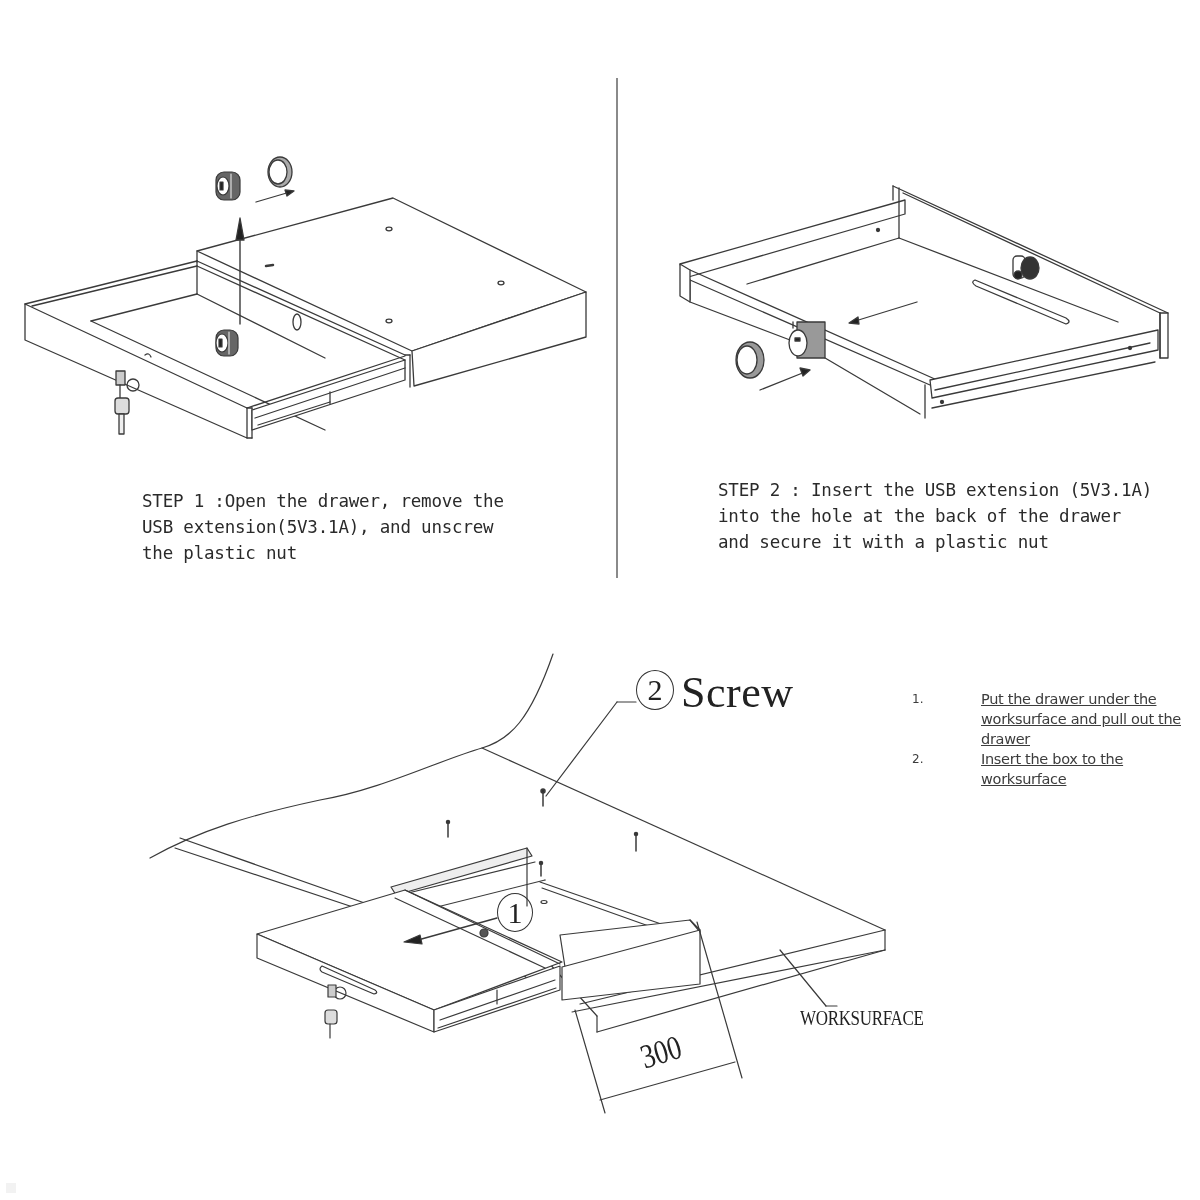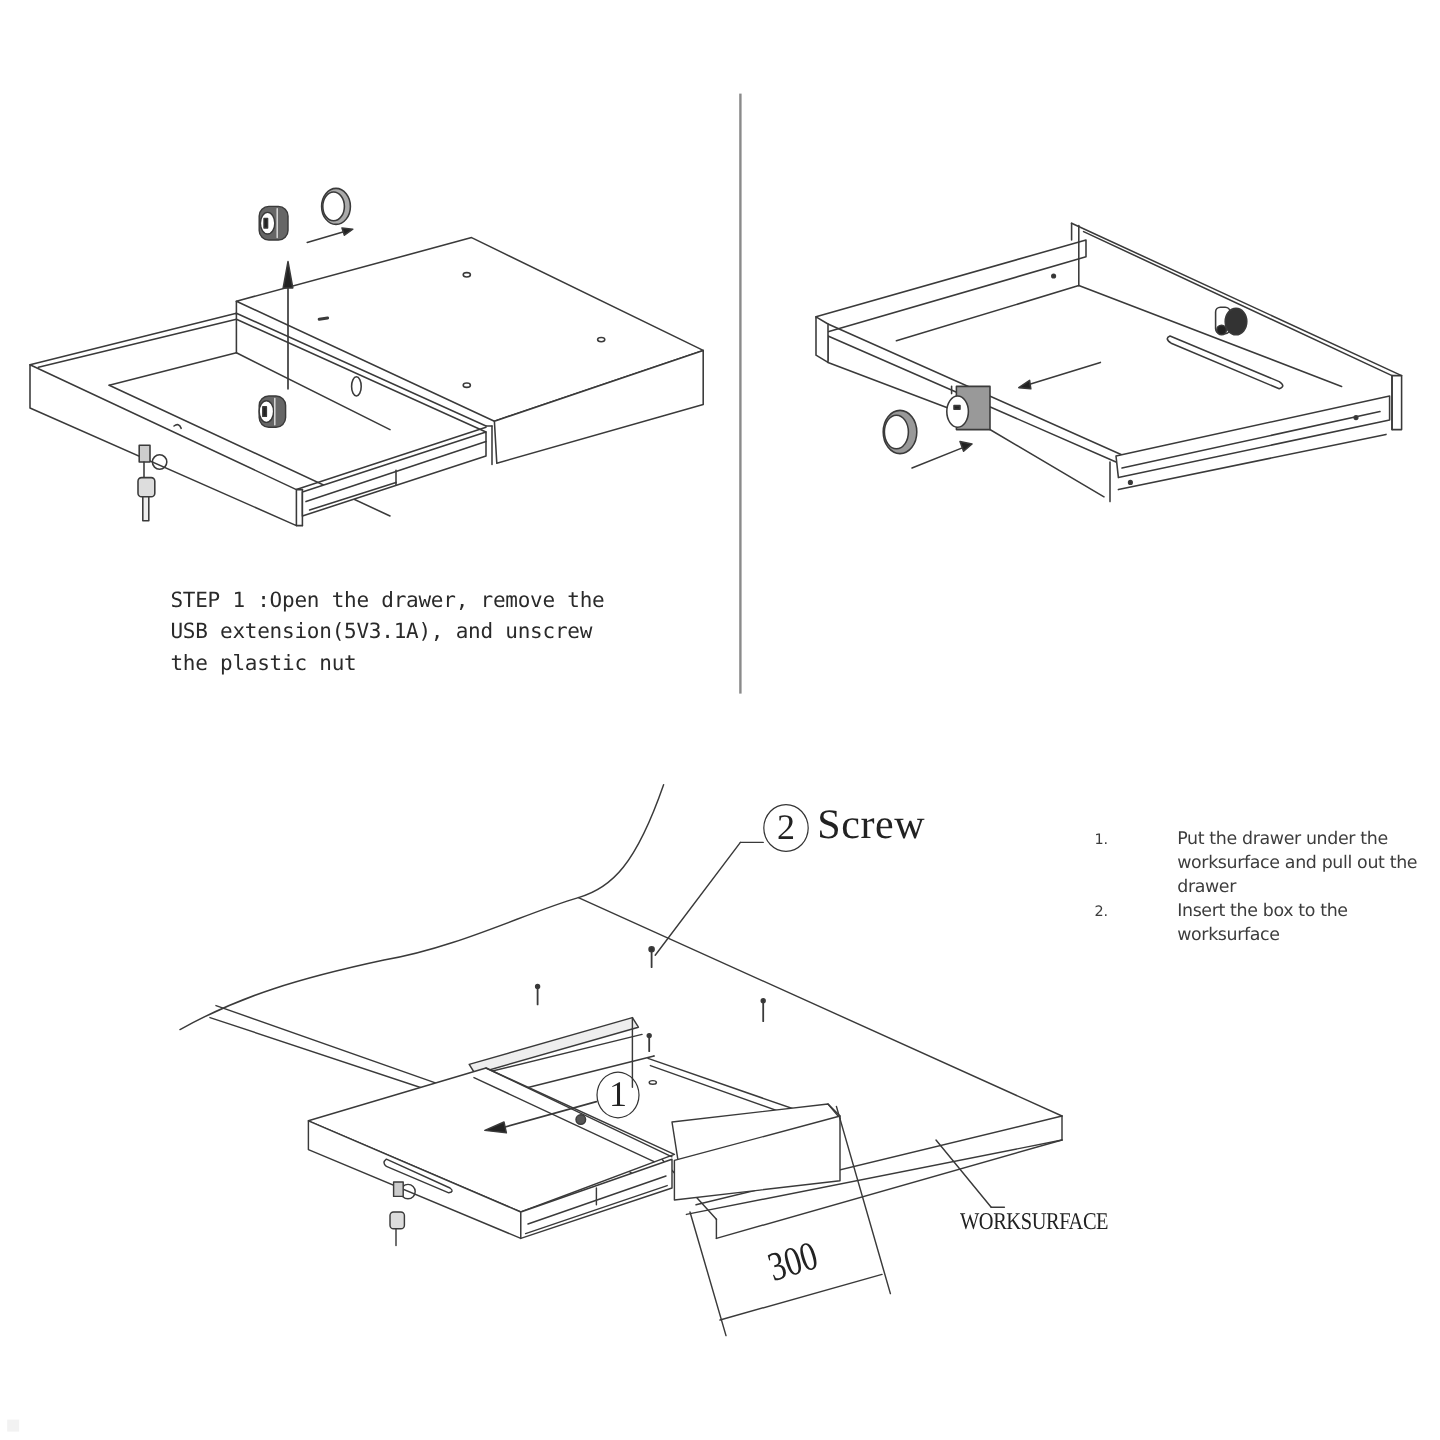--- a/index.html
+++ b/index.html
@@ -19,26 +19,26 @@
     .step1 { left: 142px; top: 488px; }
     .step2 { left: 718px; top: 477px; }
     .instr-list {
       position: absolute; left: 912px; top: 689px; width: 285px;
       font-family: "DejaVu Sans", "Liberation Sans", sans-serif;
       font-size: 14.5px; line-height: 20px; color: #3c3c3c;
       margin: 0; padding: 0; list-style: none;
     }
     .instr-list li { display: flex; }
     .instr-num { width: 69px; flex: none; font-size: 12px; }
-    .instr-text { flex: 1; letter-spacing: -0.3px; }
+    .instr-text { flex: 1; letter-spacing: -0.3px; text-decoration: underline; }
     .callout-label {
       position: absolute; font-family: "Liberation Serif", "DejaVu Serif", serif;
       color: #222;
     }
-    .screw-label { left: 681px; top: 667px; font-size: 35px; letter-spacing: 0.5px; }
+    .screw-label { left: 681px; top: 667px; font-size: 44px; letter-spacing: 0.5px; }
     .worksurface-label { left: 800px; top: 1007px; font-size: 20px; letter-spacing: -0.4px; transform: scaleX(0.85); transform-origin: left; }
     .dim-label {
       position: absolute; left: 636px; top: 1040px; font-family: "Liberation Serif", serif;
       font-size: 34px; color: #222; transform: rotate(-17deg) scaleX(0.8); transform-origin: left top;
     }
     .circ-num {
       position: absolute; font-family: "Liberation Serif", serif; color: #222;
       border: 1.5px solid #333; border-radius: 50%; text-align: center;
     }
     .circ2 { left: 636px; top: 670px; width: 36px; height: 38px; font-size: 30px; line-height: 38px; }
@@ -238,20 +238,23 @@
 
     <line x1="780" y1="950" x2="826" y2="1006"></line>
     <line x1="826" y1="1006" x2="837" y2="1006"></line>
   </svg>
 
   <div class="divider"></div>
 
   <div class="step-text step1">STEP 1 :Open the drawer, remove the
 USB extension(5V3.1A), and unscrew
 the plastic nut</div>
+  <div class="step-text step2">STEP 2 : Insert the USB extension (5V3.1A)
+into the hole at the back of the drawer
+and secure it with a plastic nut</div>
 
   <div class="circ-num circ2">2</div>
   <div class="callout-label screw-label">Screw</div>
   <div class="circ-num circ1">1</div>
   <div class="callout-label worksurface-label">WORKSURFACE</div>
   <div class="dim-label">300</div>
 
   <ol class="instr-list">
     <li>
       <span class="instr-num">1.</span>

